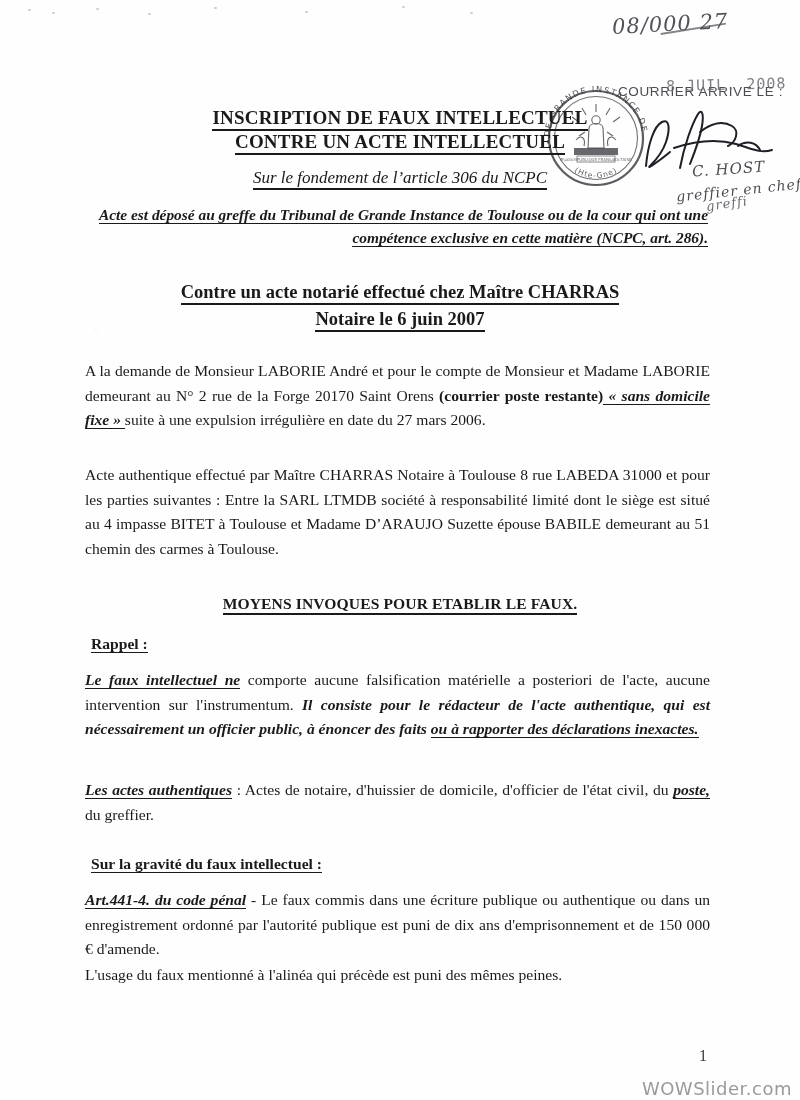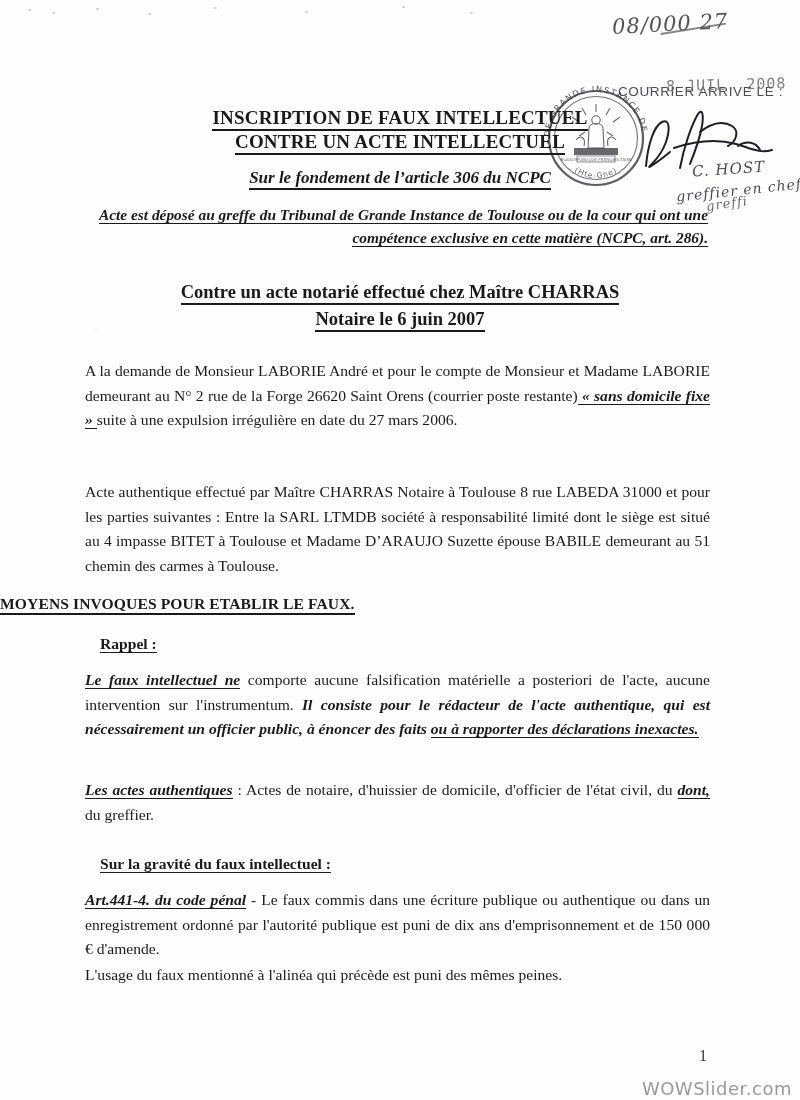--- a/index.html
+++ b/index.html
@@ -128,21 +128,21 @@
     padding-bottom: 1px;
   }
   #title-line1 { top: 107px; }
   #title-line2 { top: 131px; }
 
   #subtitle-article {
     position: absolute;
     left: 0; right: 0;
     top: 168px;
     text-align: center;
-    font-weight: bold;
+    font-weight: normal;
     font-style: italic;
     font-size: 17px;
   }
   #subtitle-article span { border-bottom: 2px solid #1a1a1a; padding-bottom: 1px; }
 
   #deposit-note {
     position: absolute;
     left: 92px; width: 616px;
     top: 203px;
     text-align: right;
@@ -169,55 +169,56 @@
   }
   #against-heading span {
     border-bottom: 2px solid #1a1a1a;
     padding-bottom: 1px;
   }
 
   #moyens-heading {
     position: absolute;
     left: 0; right: 0;
     top: 595px;
+    text-align: center;
     font-weight: bold;
     font-size: 15.6px;
     letter-spacing: .1px;
   }
   #moyens-heading span { border-bottom: 2px solid #1a1a1a; padding-bottom: 1px; }
 
   
   .para {
     position: absolute;
     left: 85px;
     width: 625px;
     font-size: 15.6px;
     line-height: 24.5px;
     text-align: justify;
     text-justify: inter-word;
   }
   #para-demande   { top: 359px; }
-  #para-acte      { top: 480px; }
+  #para-acte      { top: 463px; }
   #para-faux      { top: 668px; }
   #para-actes-auth{ top: 778px; }
   #para-art441    { top: 888px; }
   #para-usage     { top: 963px; }
 
   .sub-heading {
     position: absolute;
-    left: 100px;
+    left: 91px;
     font-weight: bold;
     font-size: 15.6px;
   }
   .sub-heading span { border-bottom: 1.6px solid #1a1a1a; padding-bottom: 0; }
   #heading-rappel  { top: 635px; }
   #heading-gravite { top: 855px; }
 
   
-  .b   { font-weight: normal; margin-top: 25px; }
+  .b   { font-weight: bold; margin-top: 25px; }
   .bi  { font-weight: bold; font-style: italic; }
   .biu { font-weight: bold; font-style: italic;
          border-bottom: 1.4px solid #1a1a1a;
          box-decoration-break: clone;
          -webkit-box-decoration-break: clone; }
   .bu  { font-weight: bold;
          border-bottom: 1.5px solid #1a1a1a;
          box-decoration-break: clone;
          font-style: italic;
          -webkit-box-decoration-break: clone; }
@@ -320,35 +321,35 @@
 
   <div id="deposit-note">
     <span>Acte est déposé au greffe du Tribunal de Grande Instance de Toulouse ou de la cour qui ont une compétence exclusive en cette matière  (NCPC, art. 286).</span>
   </div>
 
   <div id="against-heading">
     <span>Contre un acte notarié effectué chez Maître CHARRAS</span><br>
     <span>Notaire le 6 juin 2007</span>
   </div>
 
-  <div class="para" id="para-demande"><span>A la demande de Monsieur LABORIE André et pour le compte de Monsieur et Madame LABORIE demeurant au N° 2 rue de la Forge 26620 Saint Orens </span><span class="b">(courrier poste restante)</span><span class="biu"> « sans domicile fixe » </span><span>suite à une expulsion irrégulière en date du 27 mars 2006.</span></div>
+  <div class="para" id="para-demande"><span>A la demande de Monsieur LABORIE André et pour le compte de Monsieur et Madame LABORIE demeurant au N° 2 rue de la Forge 20170 Saint Orens </span><span class="b">(courrier poste restante)</span><span class="biu"> « sans domicile fixe » </span><span>suite à une expulsion irrégulière en date du 27 mars 2006.</span></div>
 
   <div class="para" id="para-acte"><span>Acte authentique effectué par Maître CHARRAS Notaire à Toulouse 8 rue LABEDA 31000 et pour les parties suivantes : Entre la SARL LTMDB société à responsabilité limité dont le siège est situé au 4 impasse BITET à Toulouse et Madame D’ARAUJO Suzette épouse BABILE demeurant au 51 chemin des carmes à Toulouse.</span></div>
 
   <div id="moyens-heading">
     <span>MOYENS INVOQUES POUR ETABLIR LE FAUX.</span>
   </div>
 
   <div class="sub-heading" id="heading-rappel">
     <span>Rappel :</span>
   </div>
 
   <div class="para" id="para-faux"><span class="bu">Le faux intellectuel ne</span><span> comporte aucune falsification matérielle a posteriori de l'acte, aucune intervention sur l'instrumentum. </span><span class="bi">Il consiste pour le rédacteur de l'acte authentique, qui est nécessairement un officier public, à énoncer des faits </span><span class="biu">ou à rapporter des déclarations inexactes.</span></div>
 
-  <div class="para" id="para-actes-auth"><span class="bu">Les actes authentiques</span><span> : Actes de notaire, d'huissier de domicile, d'officier de l'état civil, du </span><span class="biu">dont,</span><span> du greffier.</span></div>
+  <div class="para" id="para-actes-auth"><span class="bu">Les actes authentiques</span><span> : Actes de notaire, d'huissier de domicile, d'officier de l'état civil, du </span><span class="biu">poste,</span><span> du greffier.</span></div>
 
   <div class="sub-heading" id="heading-gravite">
     <span>Sur la gravité du faux intellectuel :</span>
   </div>
 
   <div class="para" id="para-art441"><span class="bu">Art.441-4. du code pénal</span><span> - Le faux commis dans une écriture publique ou authentique ou dans un enregistrement ordonné par l'autorité publique est puni de dix ans d'emprisonnement et de 150 000 € d'amende.</span></div>
 
   <div class="para" id="para-usage"><span>L'usage du faux mentionné à l'alinéa qui précède est puni des mêmes peines.</span></div>
 
   <div id="page-number">1</div>

